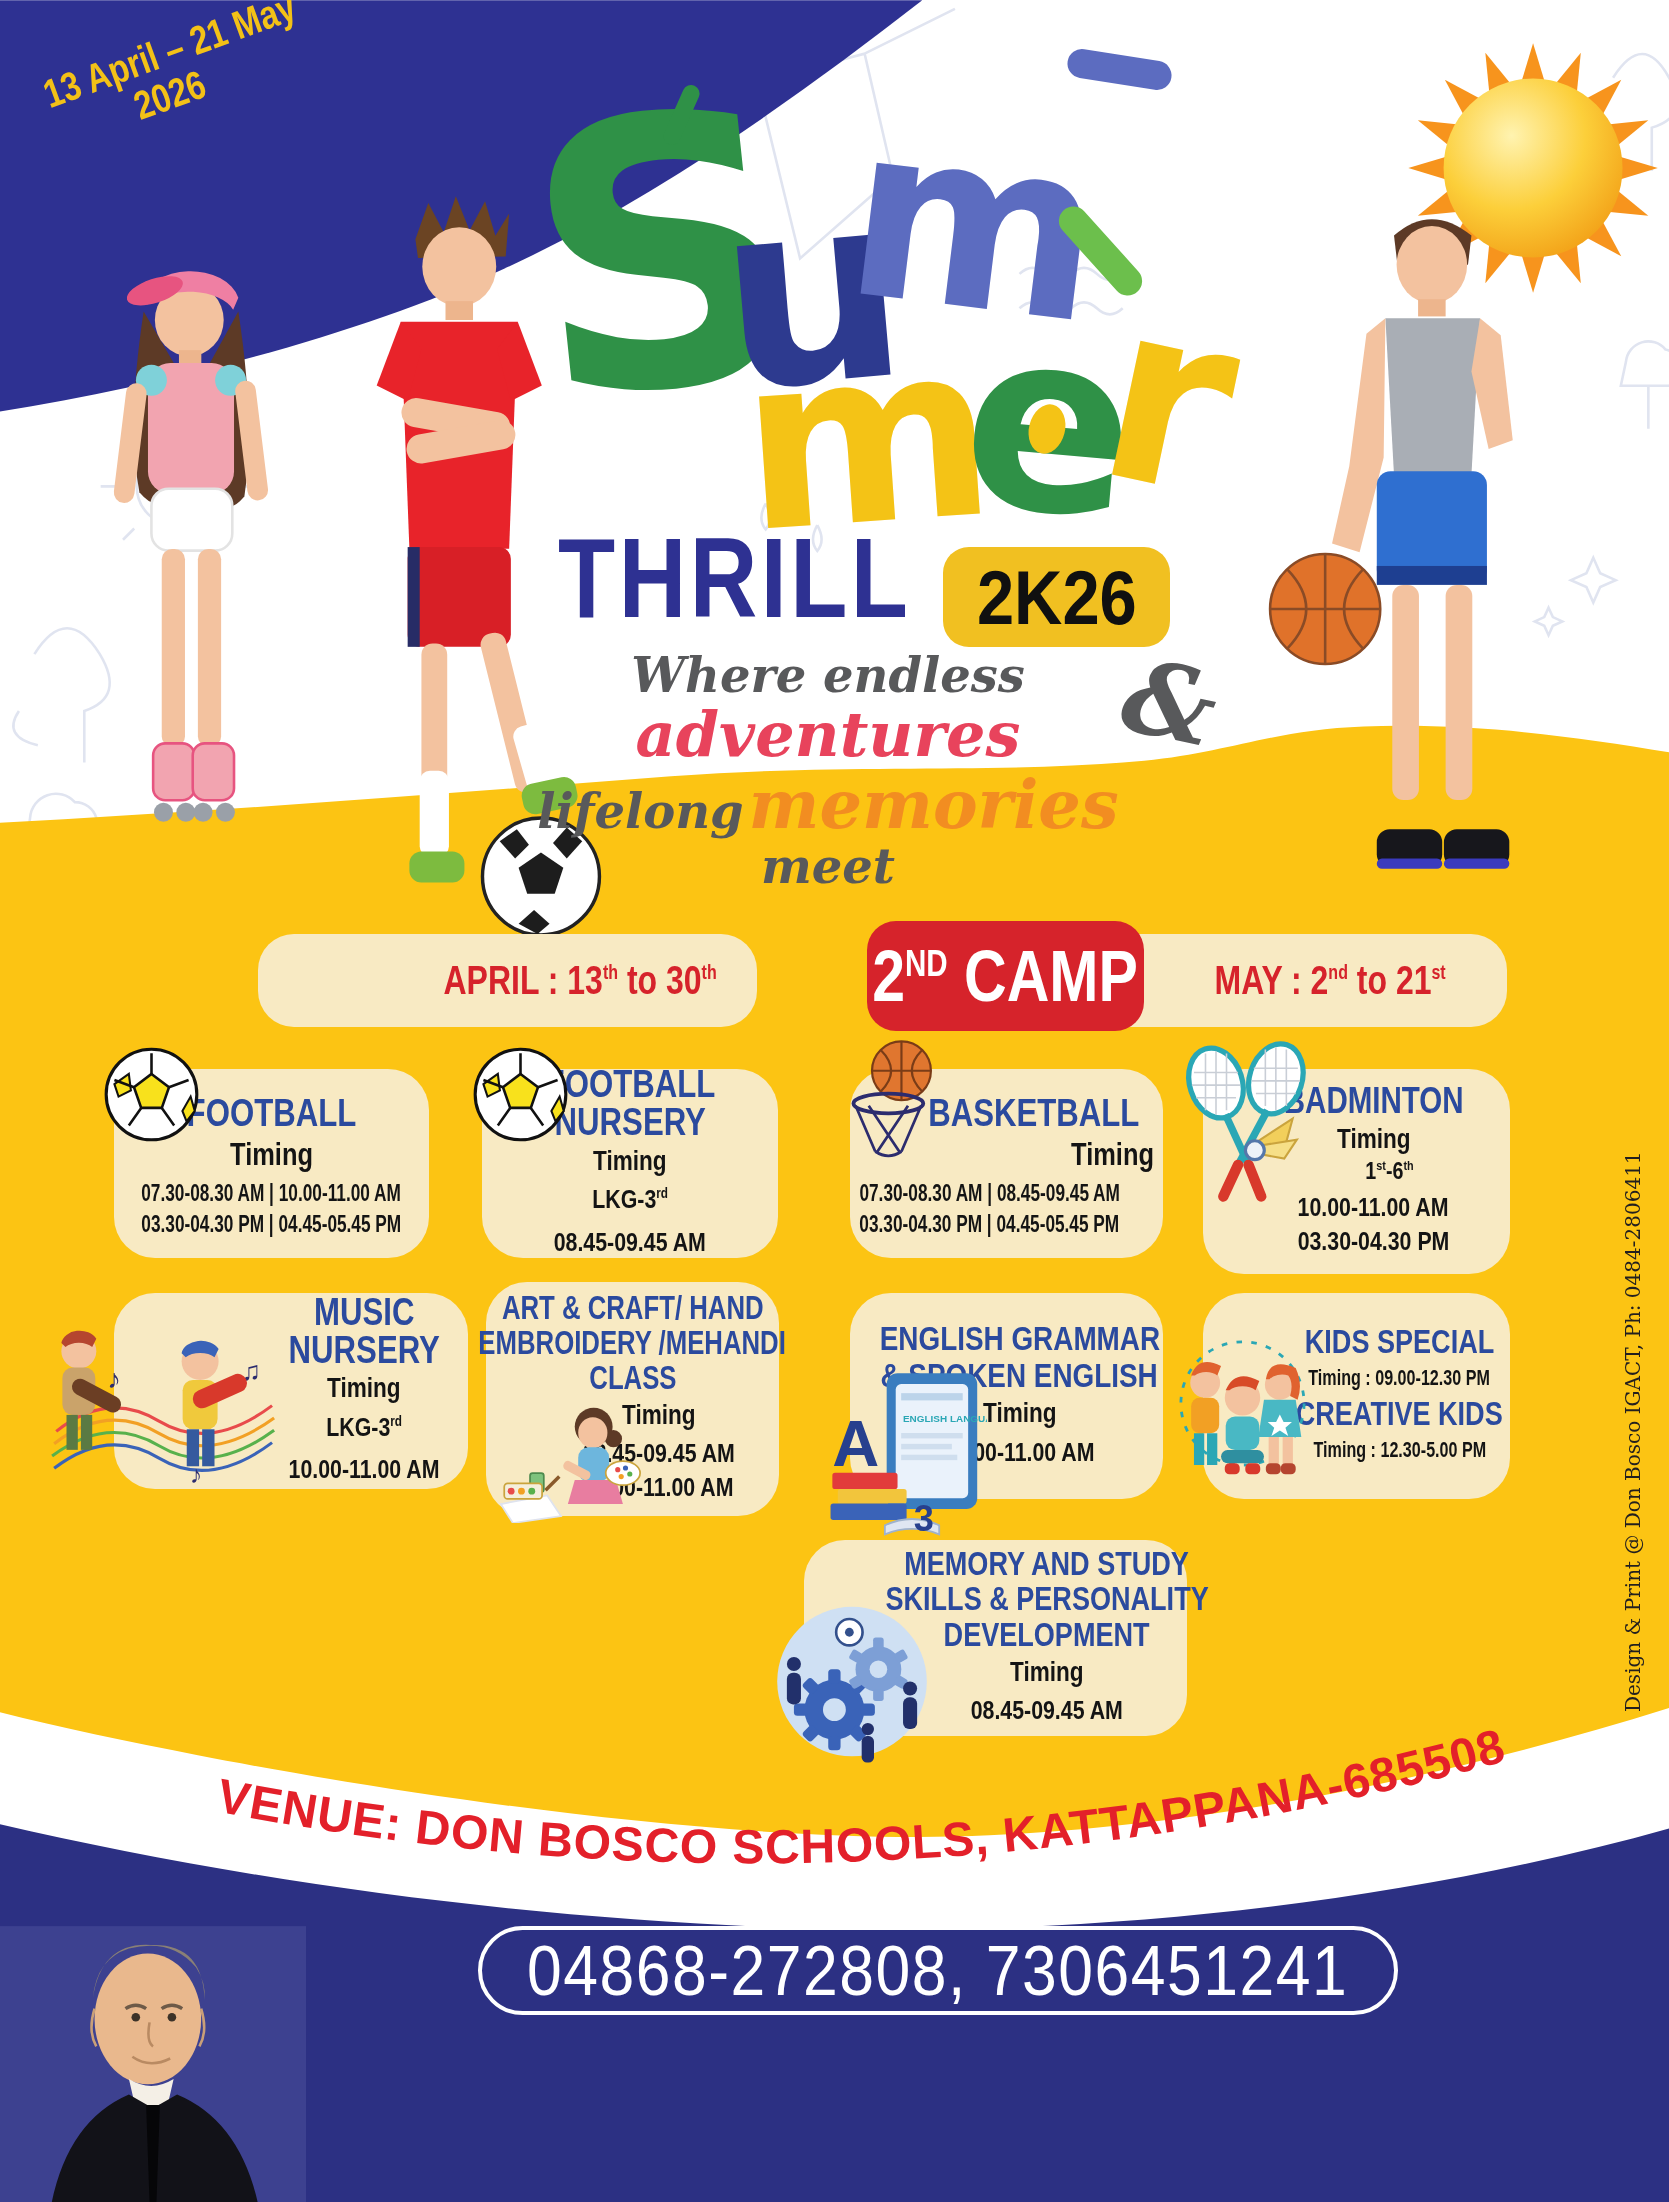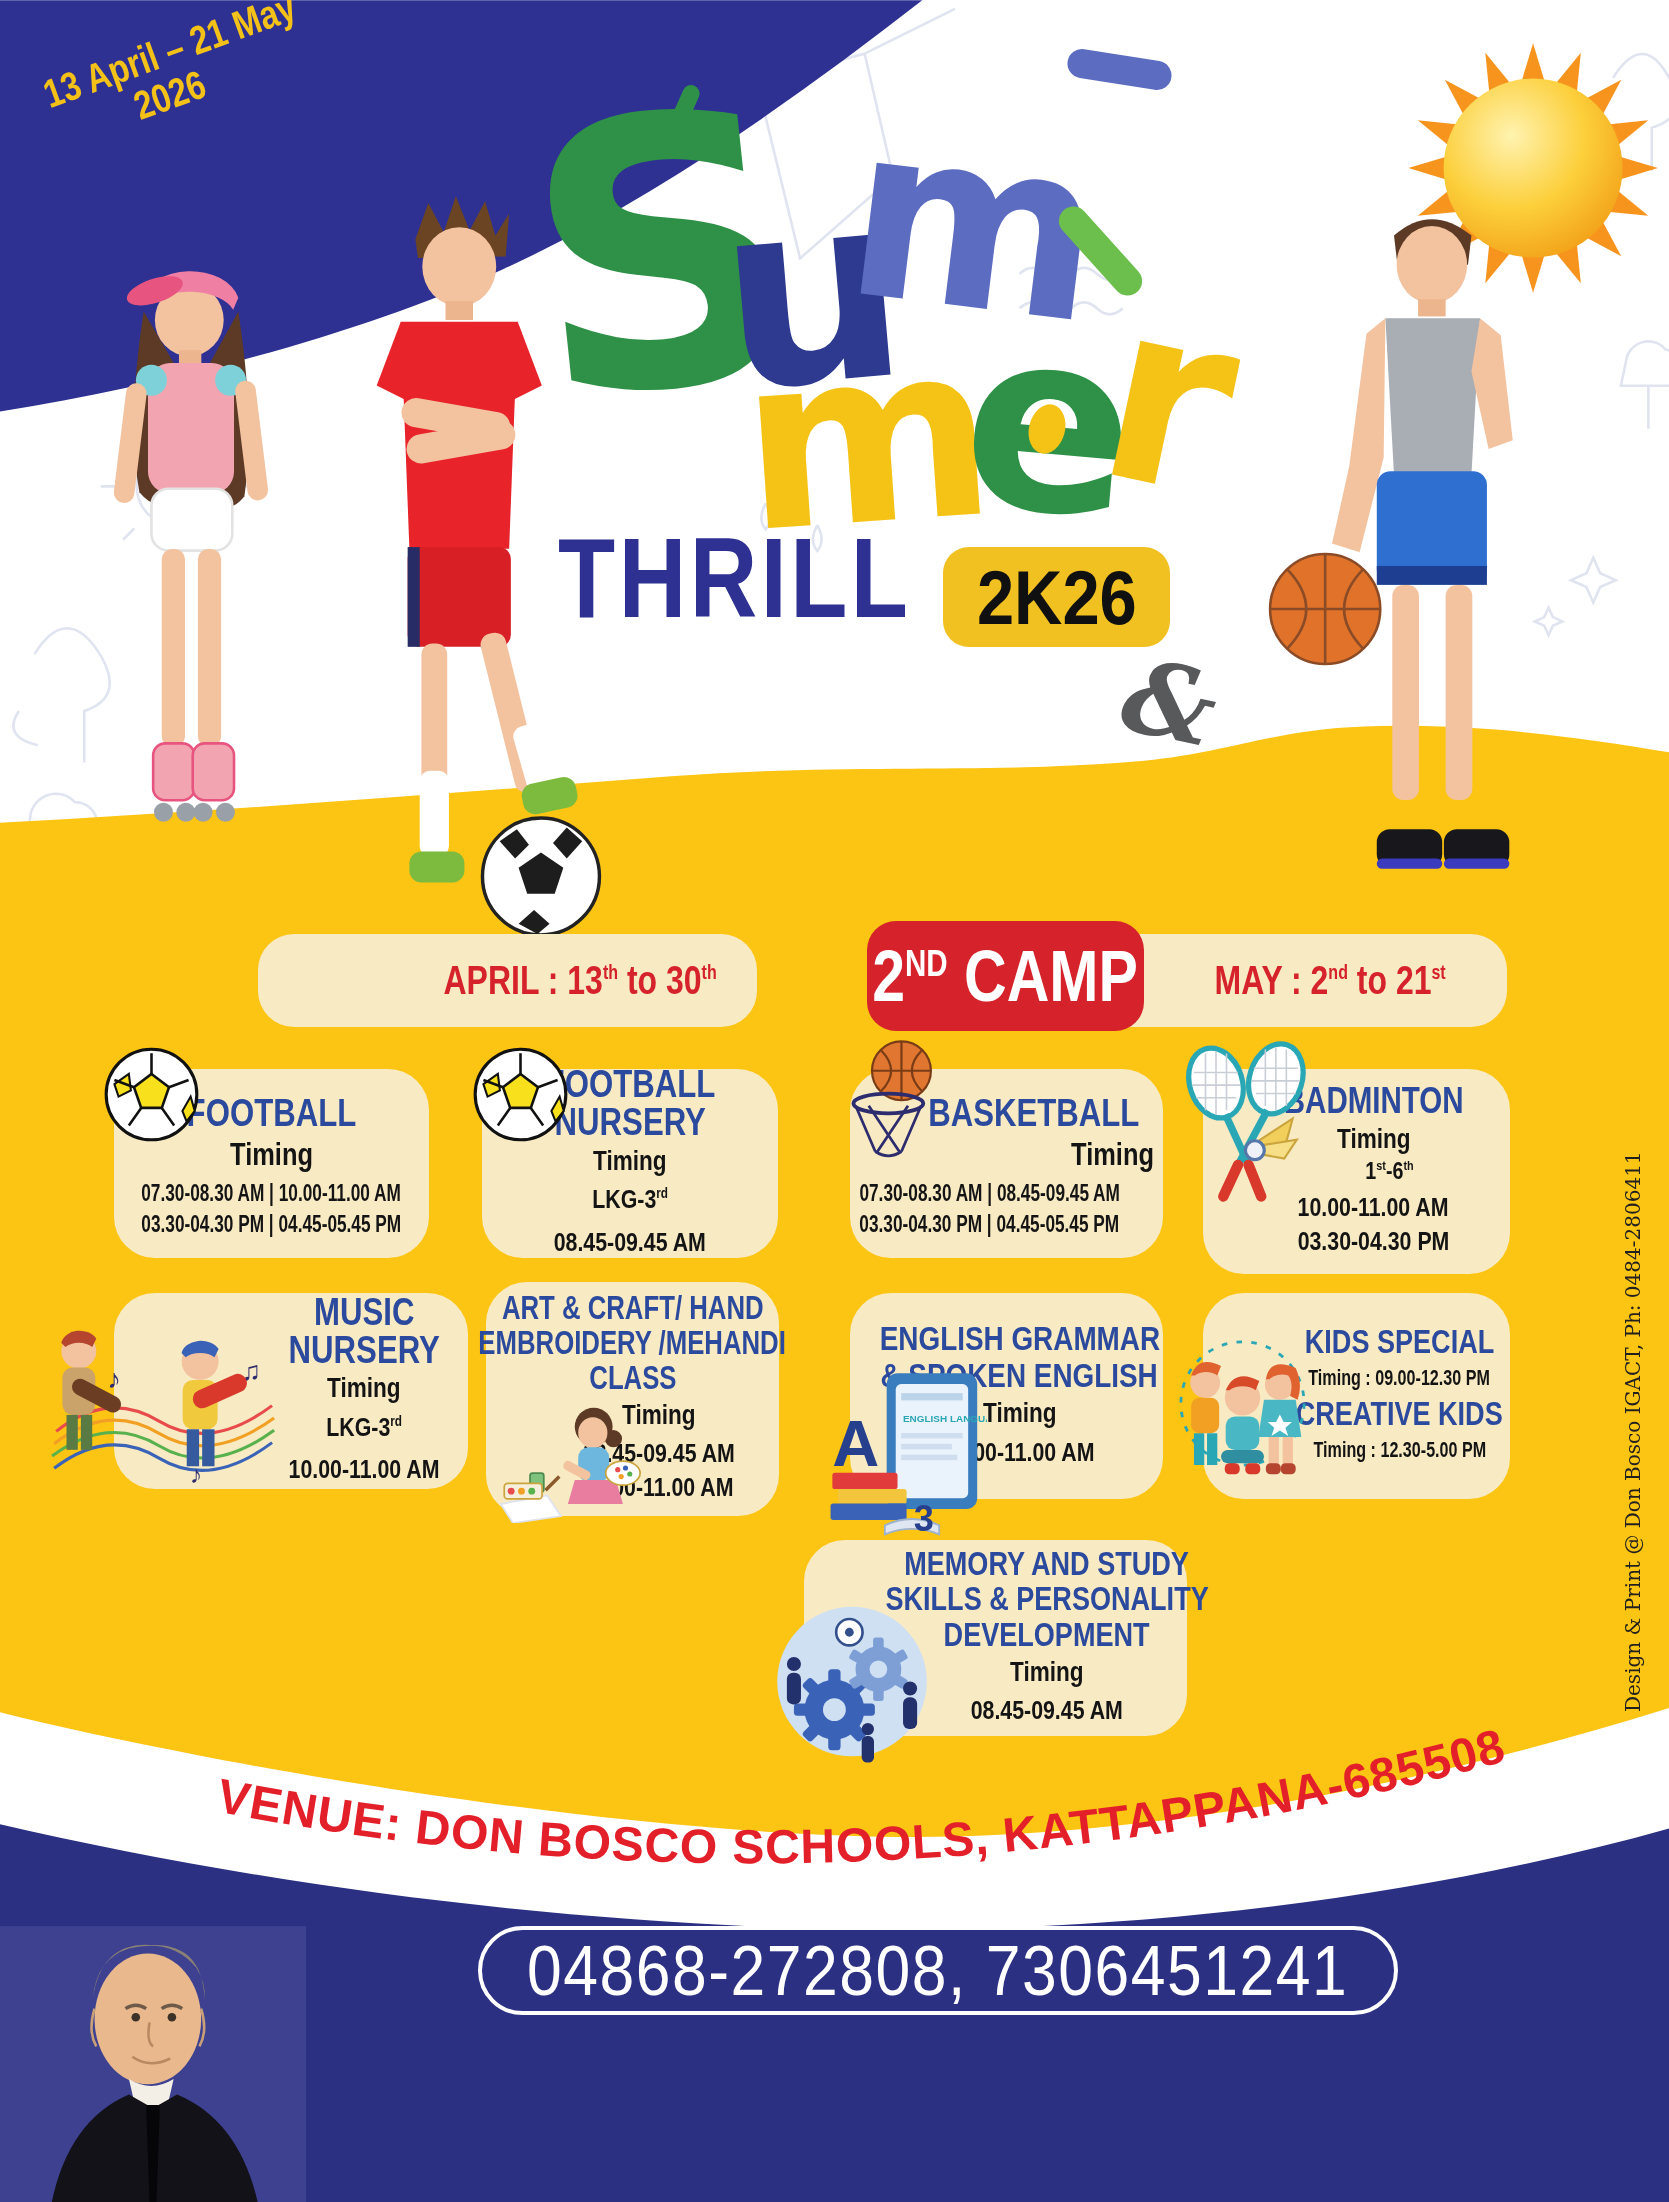--- a/index.html
+++ b/index.html
@@ -188,20 +188,31 @@
   <div class="abs" style="left:1086px;top:196px;width:29px;height:110px;border-radius:17px;background:#6cbf4c;transform:rotate(-42deg);z-index:2;"></div>
   <div class="abs" style="left:1029px;top:404px;width:36px;height:50px;border-radius:50% 50% 50% 50%;background:#f4c316;transform:rotate(14deg);z-index:2;"></div>
 
   <div class="abs" style="left:558px;top:521px;z-index:2;color:#2e3192;font-weight:700;font-size:114px;letter-spacing:4.3px;line-height:1;">
     <span class="condL">THRILL</span>
   </div>
   <div class="abs" style="left:943px;top:547px;width:227px;height:100px;background:#f1c021;border-radius:26px;display:flex;align-items:center;justify-content:center;z-index:2;">
     <span class="cond c88" style="font-size:76px;font-weight:700;color:#101010;">2K26</span>
   </div>
 
+  <div class="abs tagline" style="left:527px;top:650px;width:602px;">
+    <div>
+      <span class="tg-gray">Where endless</span>
+      <span class="tg-red">adventures</span>
+    </div>
+    <div>
+      <span class="tg-gray">lifelong</span>
+      <span class="tg-orange">memories</span>
+      <span class="tg-gray">meet</span>
+    </div>
+  </div>
   <span class="abs tagline tg-gray" style="left:1124px;top:647px;font-size:102px;transform:rotate(12deg);">&amp;</span>
 
   <div class="campbar" style="left:258px;top:934px;width:499px;height:93px;"></div>
   <div class="campdate" style="left:403px;top:934px;width:354px;height:93px;">
     <span class="cond c78" style="font-size:41px;">
       <span>APRIL :</span>
       <span>13</span><sup>th</sup>
       <span>to</span>
       <span>30</span><sup>th</sup>
     </span>

